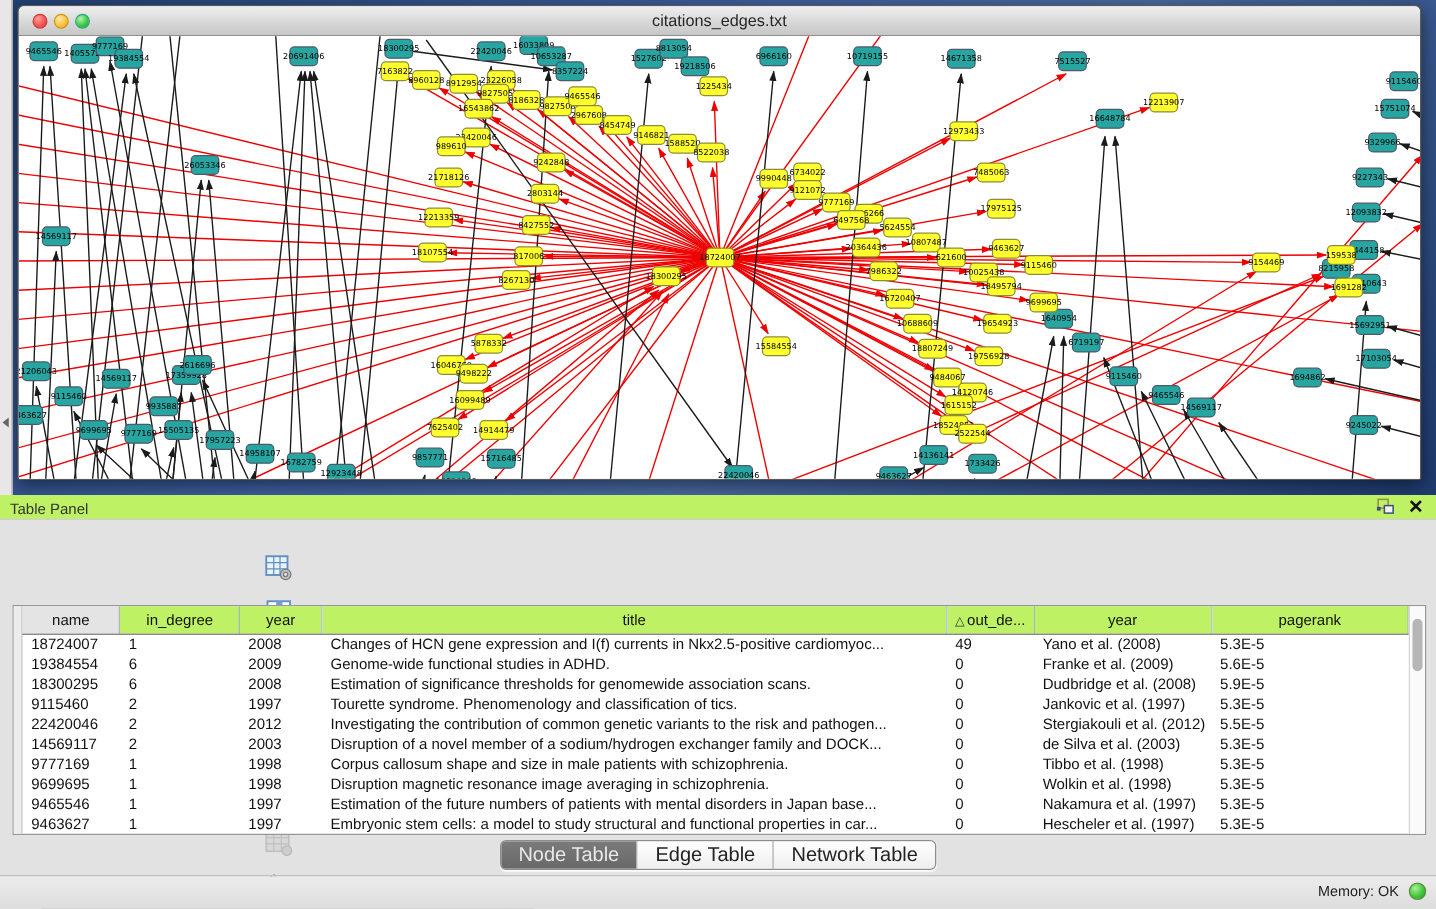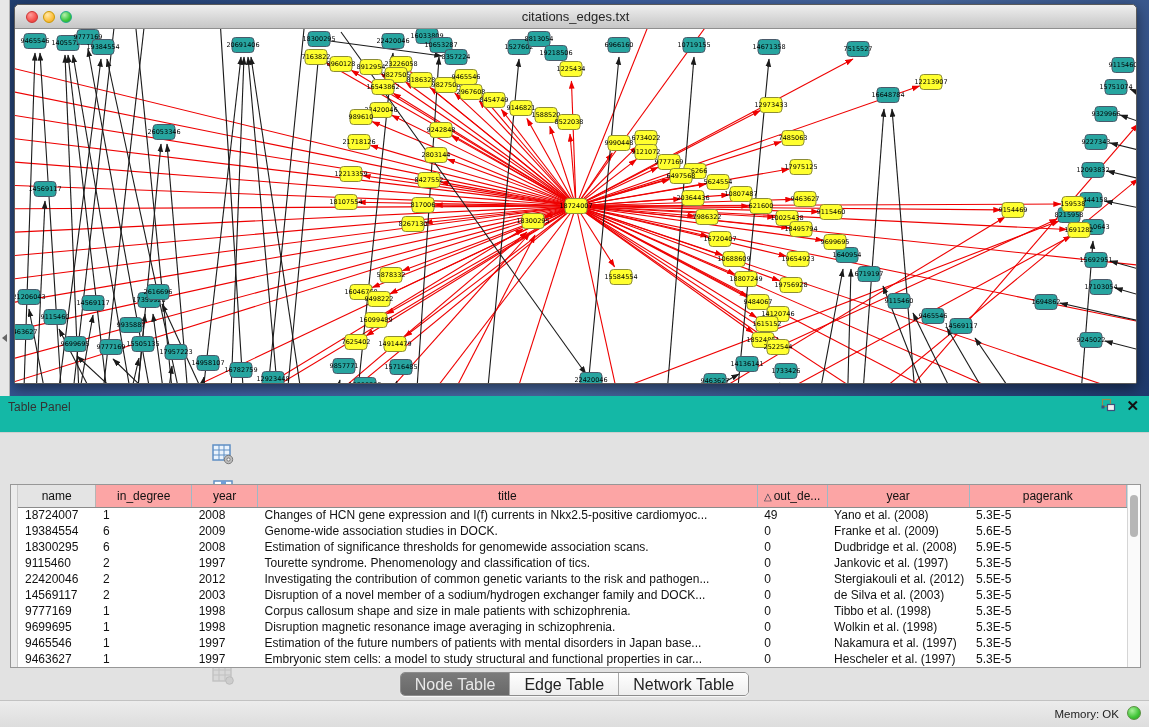--- a/index.html
+++ b/index.html
@@ -25,41 +25,41 @@
   #titlebar .title { position:absolute; left:0; right:0; top:4px; text-align:center;
     font-size:13px; color:#262626; }
   .traffic { position:absolute; top:6px; width:12px; height:12px; border-radius:50%; }
   .traffic.red    { left:11px; background:radial-gradient(circle at 35% 30%, #ff9d9a, #f6534e 60%, #d83b37); border:1px solid #c33; }
   .traffic.yellow { left:28px; background:radial-gradient(circle at 35% 30%, #ffe9a8, #fdbf3f 60%, #e0a22c); border:1px solid #c90; }
   .traffic.green  { left:45px; background:radial-gradient(circle at 35% 30%, #b6f0ae, #39c73d 60%, #2a9e2d); border:1px solid #2a8; }
   #graph-canvas { position:absolute; left:0; top:24px; width:1123px; height:356px; background:#fff; }
 
   
   #table-panel { position:absolute; left:0; top:396px; width:1149px; height:304px; background:#e2e2e2; }
-  #panel-titlebar { position:relative; height:37px; background:#14b8a6; border-bottom:1px solid #cfcfcf; }
+  #panel-titlebar { position:relative; height:20px; background:#bef264; border-bottom:1px solid #cfcfcf; }
   #panel-titlebar .ptitle { position:absolute; left:8px; top:4px; font-size:12px; color:#333; }
   #panel-titlebar .pt-icons { position:absolute; right:10px; top:2px; display:flex; gap:10px; align-items:center; }
   .float-icon { width:15px; height:15px; display:block; }
   .close-x { font-size:15px; font-weight:bold; color:#111; line-height:15px; cursor:default; }
 
   #toolbar { position:absolute; left:18px; top:46px; height:28px; display:flex; align-items:center; gap:12px;flex-direction:column; }
   .tb-btn { width:26px; height:26px; display:flex; align-items:center; justify-content:center; }
   .tb-btn.disabled { opacity:.45; filter:grayscale(1); }
   #table-selector { margin-left:14px; width:396px; height:24px; background:linear-gradient(#fff,#f2f2f2);
     border:1px solid #a5a5a5; border-radius:4px; position:relative; font-size:13px; color:#111;
     padding:3px 26px 0 10px; }
   #table-selector .stepper { position:absolute; right:0; top:0; width:20px; height:22px;
     border-left:1px solid #c8c8c8; display:flex; flex-direction:column; align-items:center; justify-content:center; }
   #table-selector .stepper span { font-size:6px; line-height:5px; color:#444; }
 
   #table-wrap { position:absolute; left:10px; top:88px; width:1131px; height:184px;
     background:#fff; border:1px solid #979797; display:flex; }
   #row-gutter { width:7px; background:#ececec; border-right:1px solid #c9c9c9; }
   #data-table { flex:1; border-collapse:collapse; table-layout:fixed; font-size:12px; color:#111; }
-  #data-table th { height:22px; background:#fca5a5; border-right:1px solid #9cb9c6;
+  #data-table th { height:22px; background:#bef264; border-right:1px solid #9cb9c6;
     border-bottom:1px solid #8b8b8b; font-weight:normal; font-size:12px; text-align:center;
     overflow:hidden; white-space:nowrap; }
   #data-table th.gray { background:#e4e4e4; border-right:1px solid #b5b5b5; }
   #data-table td { height:16px; padding:0 2px 0 7px; overflow:hidden; white-space:nowrap;
     text-overflow:clip; }
   .sort-tri { display:inline-block; font-size:10px; color:#234; margin-right:2px; }
   #v-scrollbar { width:13px; background:#fafafa; border-left:1px solid #d5d5d5; position:relative; }
   #v-scrollbar .thumb { position:absolute; left:2px; top:10px; width:8px; height:42px;
     background:#b6b6b6; border-radius:5px; }
 
@@ -898,21 +898,21 @@
               <td>2008</td>
               <td>Changes of HCN gene expression and I(f) currents in Nkx2.5-positive cardiomyoc...</td>
               <td>49</td>
               <td>Yano et al. (2008)</td>
               <td>5.3E-5</td>
             </tr>
             <tr>
               <td>19384554</td>
               <td>6</td>
               <td>2009</td>
-              <td>Genome-wide association studies in DOCK.</td>
+              <td>Genome-wide functional studies in ADHD.</td>
               <td>0</td>
               <td>Franke et al. (2009)</td>
               <td>5.6E-5</td>
             </tr>
             <tr>
               <td>18300295</td>
               <td>6</td>
               <td>2008</td>
               <td>Estimation of significance thresholds for genomewide association scans.</td>
               <td>0</td>

